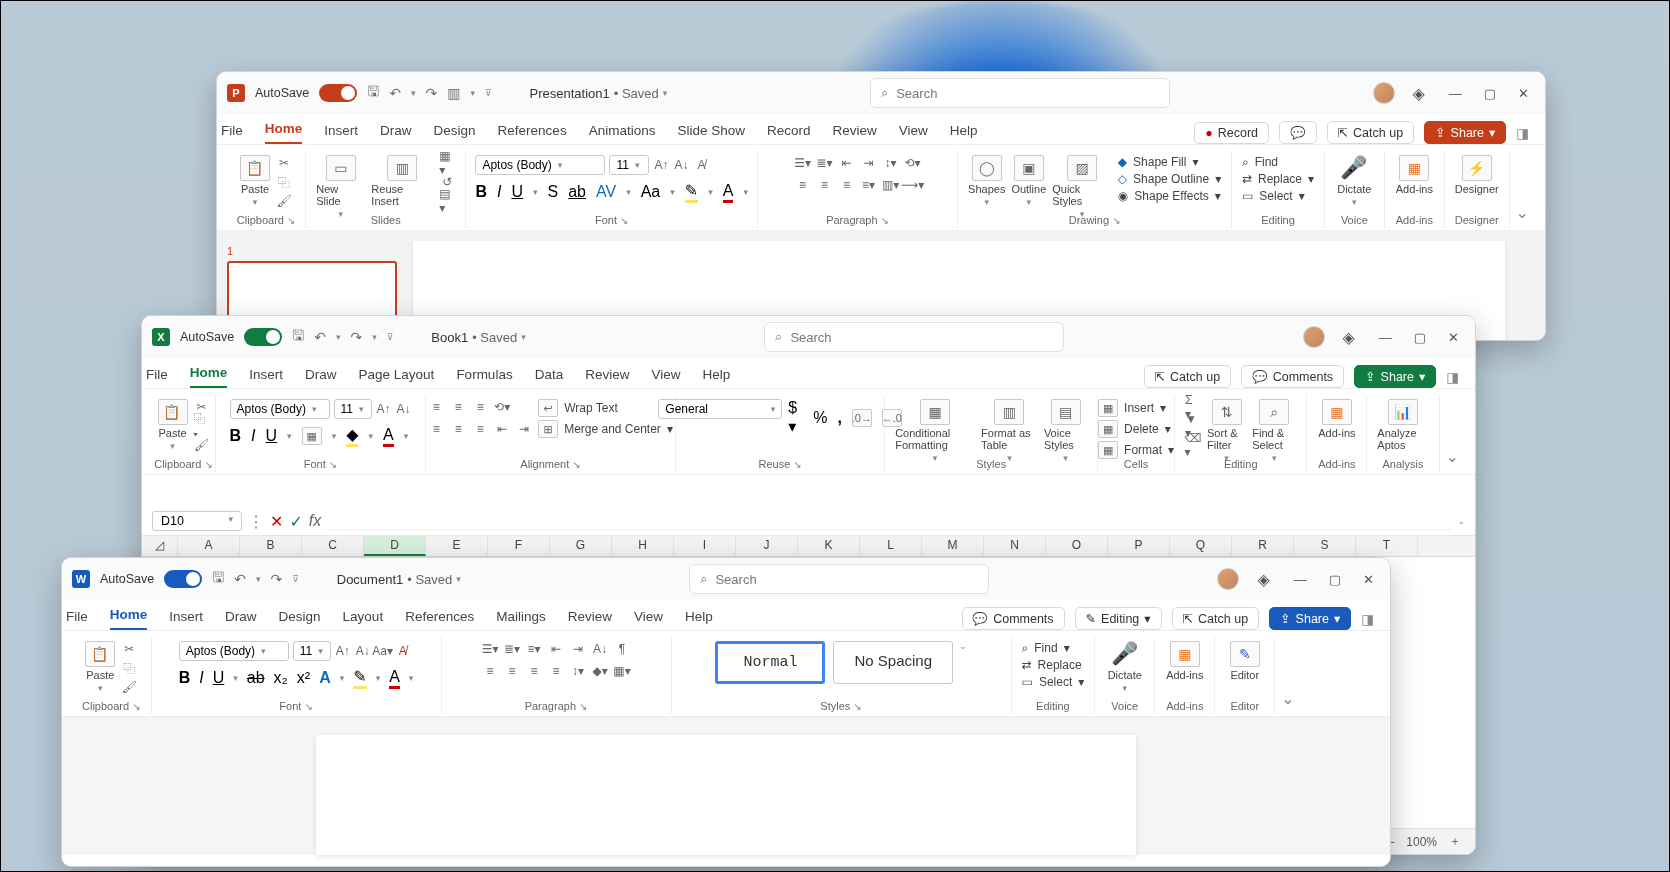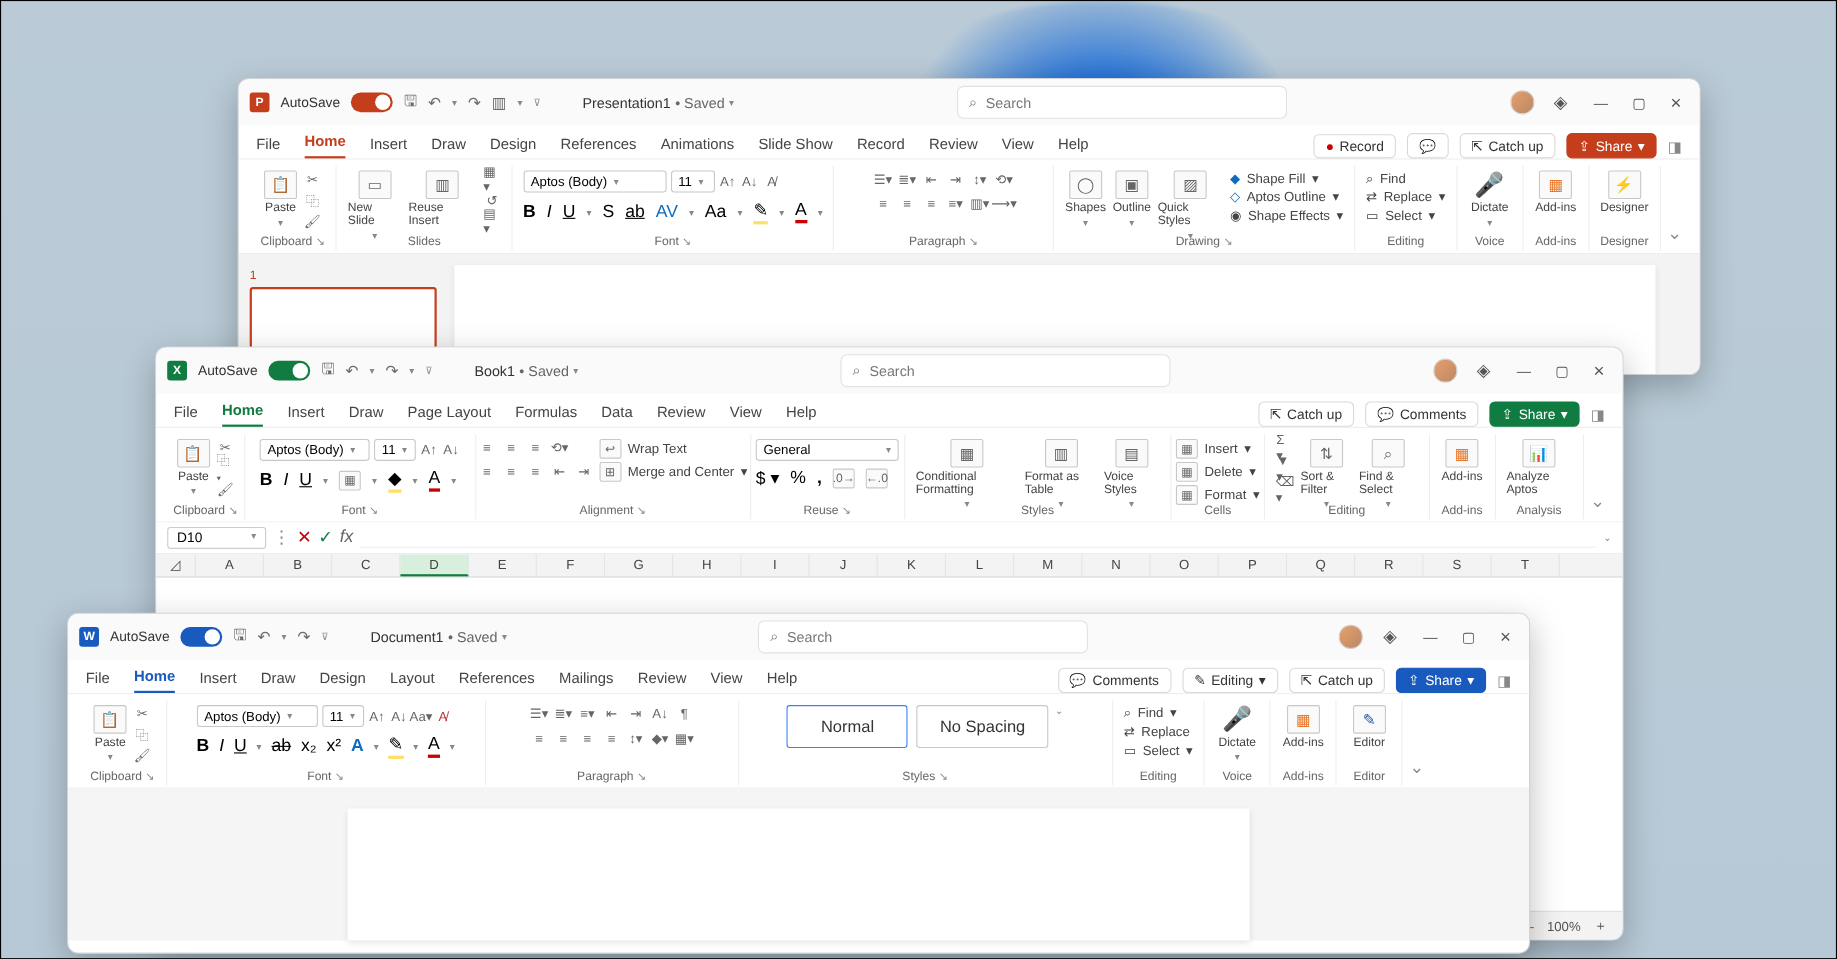--- a/index.html
+++ b/index.html
@@ -27,21 +27,21 @@
   .qat { display:flex; gap:10px; align-items:center; color:#6b6b6b; font-size:14px; }
   .qat span{cursor:default;}
   .doc-title { font-size:13px; color:#333; display:flex;align-items:center;gap:4px;}
   .doc-title .saved{color:#666;}
   .search { flex:0 0 auto; width:300px; height:30px; border:1px solid #e1e1e1; border-radius:6px;
     display:flex;align-items:center;gap:8px;padding:0 10px;color:#777;font-size:13px;background:#fff;}
   .spacer{flex:1;}
   .tb-right{display:flex;align-items:center;gap:18px;color:#555;}
   .avatar{width:22px;height:22px;border-radius:50%;background:linear-gradient(135deg,#e79f6b,#b86);border:1px solid #ccc;}
   .wctrl{display:flex;gap:22px;padding:0 6px;color:#555;font-size:13px;}
-  .tabs { display:flex; gap:22px; padding:6px 16px 0 16px; font-size:13.5px; color:#444; align-items:flex-end; height:30px;}
+  .tabs { display:flex; gap:22px; padding:6px 16px 0 4px; font-size:13.5px; color:#444; align-items:flex-end; height:30px;}
   .tabs .tab{padding-bottom:6px;cursor:default;}
   .tabs .tab.active{color:#0f6cbd;border-bottom:2px solid #0f6cbd;font-weight:600;}
   .tabs .tab.active.green{color:#107c41;border-color:#107c41;}
   .tabs .tab.active.red{color:#c43e1c;border-color:#c43e1c;}
   .tabs .tab.active.blue{color:#185abd;border-color:#185abd;}
   .tabs-right{margin-left:auto;display:flex;gap:10px;align-items:center;}
   .pill{border:1px solid #d9d9d9;border-radius:5px;padding:3px 10px;font-size:12.5px;display:flex;align-items:center;gap:5px;color:#333;background:#fff;}
   .pill.share-g{background:#107c41;color:#fff;border-color:#107c41;}
   .pill.share-r{background:#c43e1c;color:#fff;border-color:#c43e1c;}
   .pill.share-b{background:#185abd;color:#fff;border-color:#185abd;}
@@ -54,27 +54,27 @@
   .big .ic{width:30px;height:26px;border:1px solid #c8c8c8;border-radius:2px;background:#fafafa;display:flex;align-items:center;justify-content:center;color:#666;font-size:14px;}
   .col{display:flex;flex-direction:column;gap:3px;font-size:12px;color:#444;}
   .col .row{display:flex;gap:6px;align-items:center;white-space:nowrap;}
   .dd{border:1px solid #c8c8c8;border-radius:3px;padding:2px 6px;font-size:12px;display:flex;align-items:center;gap:6px;background:#fff;}
   .ic-sm{width:16px;height:16px;display:inline-flex;align-items:center;justify-content:center;color:#666;font-size:12px;}
   .ic-box{width:20px;height:18px;border:1px solid #c8c8c8;border-radius:2px;display:inline-flex;align-items:center;justify-content:center;color:#666;font-size:11px;background:#fafafa;}
   .font-row{display:flex;gap:4px;align-items:center;}
   .para-row{display:flex;gap:6px;}
   .styles-box{display:flex;gap:8px;}
   .style-item{border:1px solid #c8c8c8;border-radius:3px;padding:10px 20px;font-size:15px;color:#333;min-width:110px;text-align:center;}
-  .style-item.sel{border:1px solid #3b82f6;}
+  .style-item.sel{border:3px solid #3b82f6;font-family:Liberation Mono, monospace;}
   .style-item.heading{color:#0f6cbd;font-size:22px;font-family:"Segoe UI Light",sans-serif;}
   .mic{color:#1c6dd0;font-size:22px;}
   .chev{font-size:9px;color:#888;}
   .launcher{font-size:10px;color:#888;align-self:flex-end;margin-left:auto;}
   
-  .namebox-row{display:flex;align-items:center;gap:6px;padding:4px 10px;border-bottom:1px solid #e4e4e4;background:#fff;}
+  .namebox-row{display:flex;align-items:center;gap:6px;padding:4px 10px;border-bottom:1px solid #e4e4e4;background:#fff;margin-top:32px;}
   .namebox{border:1px solid #ccc;border-radius:3px;padding:2px 8px;font-size:12.5px;width:90px;}
   .fx{font-style:italic;color:#666;}
   .xgrid{display:flex;flex-direction:column;font-size:12px;color:#444;}
   .xcols{display:flex;background:#f3f3f3;border-bottom:1px solid #d9d9d9;}
   .xcols div{flex:0 0 62px;text-align:center;border-right:1px solid #e4e4e4;padding:2px 0;}
   .xcols div.sel{background:#d7efdc;border-bottom:2px solid #107c41;}
   .xcols .rowh{flex:0 0 36px;}
   
   .doc-area{background:#f5f5f5;padding:18px 0 0 0;display:flex;justify-content:center;}
   .page{width:820px;height:120px;background:#fff;box-shadow:0 2px 6px rgba(0,0,0,.1);}
@@ -255,21 +255,21 @@
             <span>Outline</span>
             <span class="chev">▾</span>
           </div>
         <div class="big">
             <div class="ic">▨</div>
             <span>Quick Styles</span>
             <span class="chev">▾</span>
           </div>
         <div class="col">
           <div class="row"><span style="color:#0f6cbd;">◆</span><span>Shape Fill</span> ▾</div>
-          <div class="row"><span style="color:#0f6cbd;">◇</span><span>Aptos Outline</span> ▾</div>
+          <div class="row"><span style="color:#0f6cbd;">◇</span><span>Shape Outline</span> ▾</div>
           <div class="row"><span>◉</span><span>Shape Effects</span> ▾</div>
         </div>
       </div>
       <div class="label"><span>Drawing</span> <span class="launcher">↘</span></div>
     </div>
     <div class="group">
       <div class="body">
           <div class="col">
         <div class="row">⌕ <span>Find</span></div>
         <div class="row">⇄ <span>Replace</span> ▾</div>
@@ -438,21 +438,21 @@
           <div class="row">
               <span class="ic-box">↩</span>
               <span>Wrap Text</span>
             </div>
           <div class="row"><span class="ic-box">⊞</span><span>Merge and Center</span> ▾</div>
         </div>
       </div>
       <div class="label"><span>Alignment</span> <span class="launcher">↘</span></div>
     </div>
     <div class="group" style="min-width:140px;">
-      <div class="body" style="flex-direction:column;gap:6px;align-items:flex-start;">
+      <div class="body" style="flex-direction:row;gap:6px;align-items:flex-start;">
         <div class="dd" style="width:130px;">
             <span>General</span>
             <span class="chev" style="margin-left:auto;">▾</span>
           </div>
         <div class="font-row" style="gap:10px;">
           <span>$ ▾</span>
           <span>%</span>
           <span><b>,</b></span>
           <span class="ic-box">.0→</span>
           <span class="ic-box">←.0</span>

